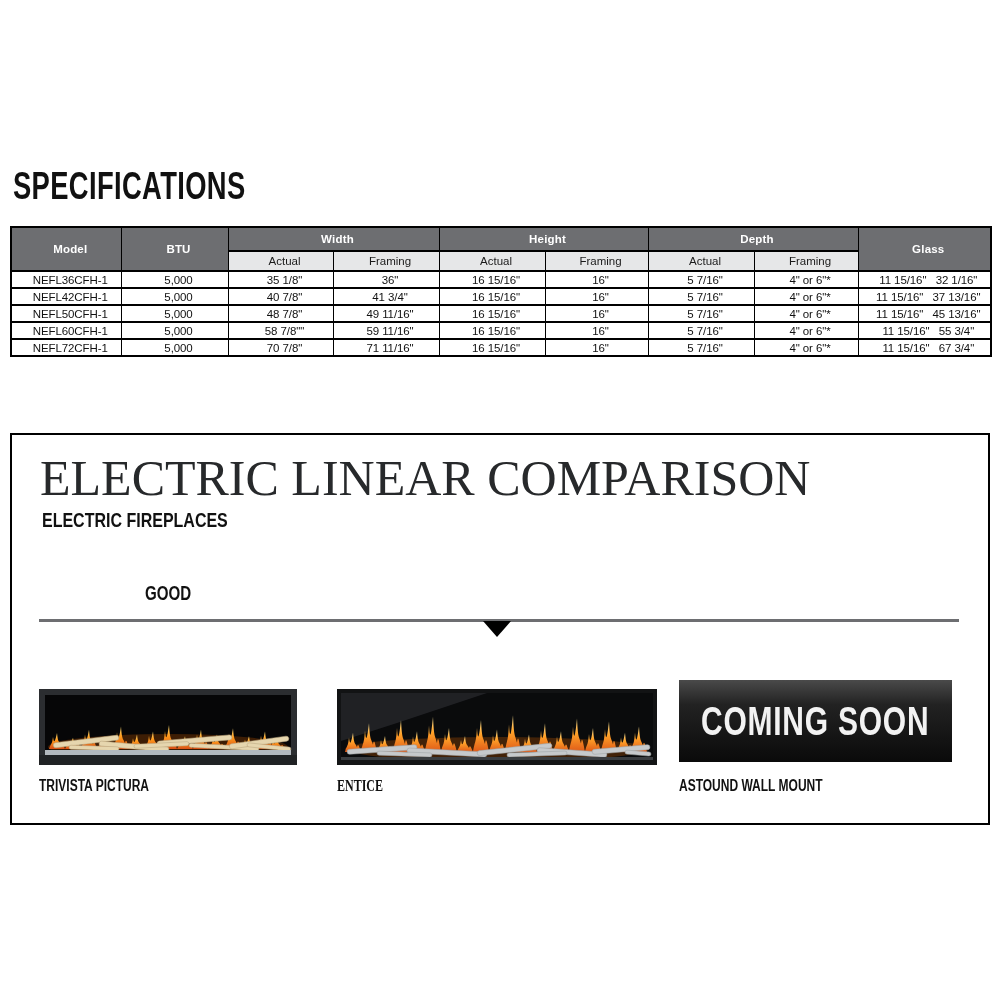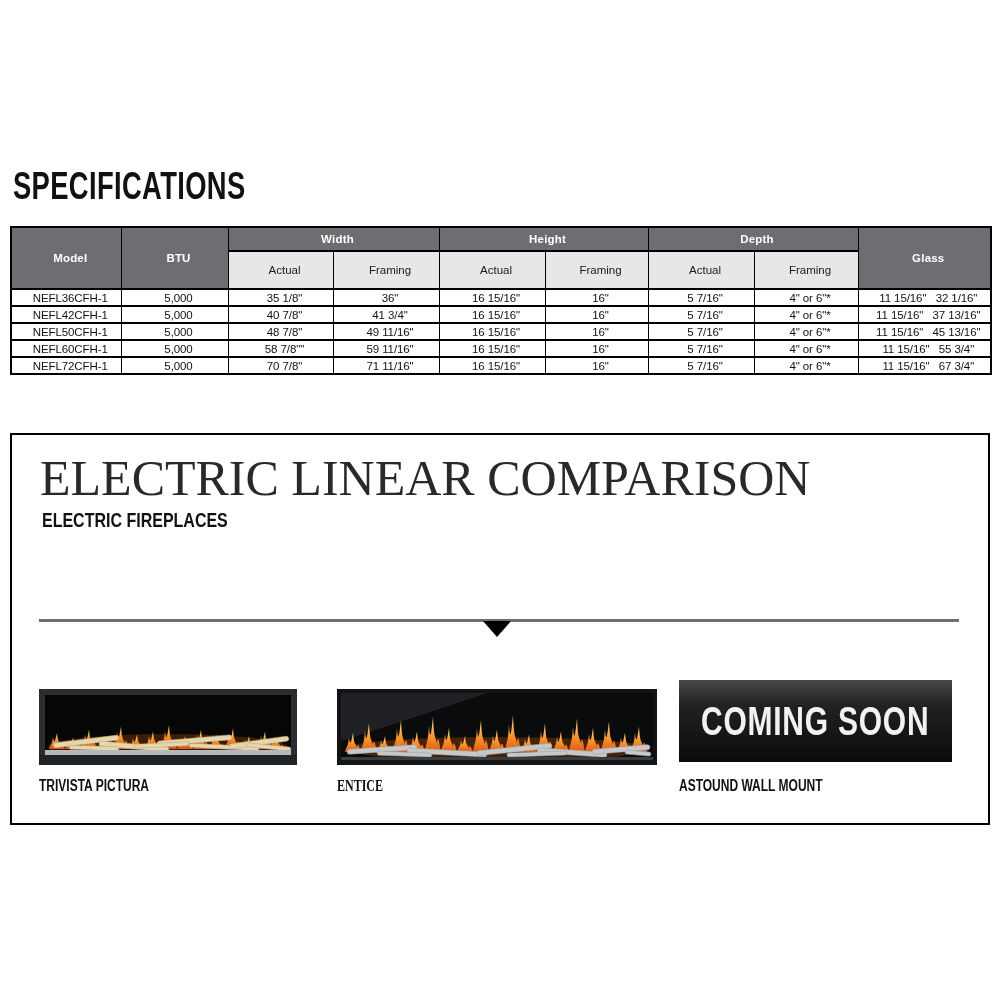--- a/index.html
+++ b/index.html
@@ -18,21 +18,21 @@
   .spec-table-wrap { position:absolute; left:10px; top:226px; width:980px; }
   table.spec { width:100%; border-collapse:collapse; table-layout:fixed; border:2px solid #000; }
   table.spec th, table.spec td {
     border-left:1px solid #000; border-right:1px solid #000;
     border-top:2px solid #000; border-bottom:2px solid #000;
     text-align:center; vertical-align:middle; overflow:hidden;padding-left:8px;
   }
   th.th-main { background:#6d6e71; color:#ffffff; font-size:11.5px; font-weight:bold; letter-spacing:0.2px; }
   th.th-sub  { background:#e6e7e8; color:#1a1a1a; font-size:11.5px; font-weight:normal; }
   table.spec td { background:#fff; color:#111; font-size:11.5px; letter-spacing:-0.1px; }
-  tr.hdr-main { height:24px; } tr.hdr-sub { height:38px;border-radius:6px; } tbody tr { height:17px;border-radius:8px; }
+  tr.hdr-main { height:24px; } tr.hdr-sub { height:20px;border-radius:6px; } tbody tr { height:17px;border-radius:8px; }
   td.glass { white-space:pre; }
 
   
   .comp-box { position:absolute; left:10px; top:433px; width:980px; height:392px;
               border:2px solid #000000; background:#fff; }
   .comp-title { position:absolute; left:28px; top:14px; font-family:"Liberation Serif", serif;
                 font-size:50px; color:#27292b; white-space:nowrap; letter-spacing:0px; }
   .comp-sub { position:absolute; left:30px; top:74px; font-size:20px; font-weight:bold; color:#111;
               transform:scaleX(0.8); transform-origin:left center; white-space:nowrap; }
   .tier { position:absolute; top:146px; text-align:center; font-size:21px; font-weight:bold; color:#111; }
@@ -156,20 +156,21 @@
             <td class="glass">11 15/16"   67 3/4"</td>
           </tr>
         </tbody>
     </table>
   </div>
 
   <div class="comp-box">
     <div class="comp-title">ELECTRIC LINEAR COMPARISON</div>
     <div class="comp-sub">ELECTRIC FIREPLACES</div>
 
+    <div class="tier tier-good"><span>GOOD</span></div>
 
     <div class="tier-line"></div>
     <div class="tier-marker"></div>
 
     <svg class="prod-img img-trivista" viewBox="0 0 258 76" preserveAspectRatio="none">
       <defs>
         <linearGradient id="tfg" x1="0" y1="0" x2="0" y2="1">
           <stop offset="0" stop-color="#ffe27a"></stop>
             <stop offset="0.45" stop-color="#ff9a1c"></stop>
             <stop offset="1" stop-color="#d84f15"></stop>

